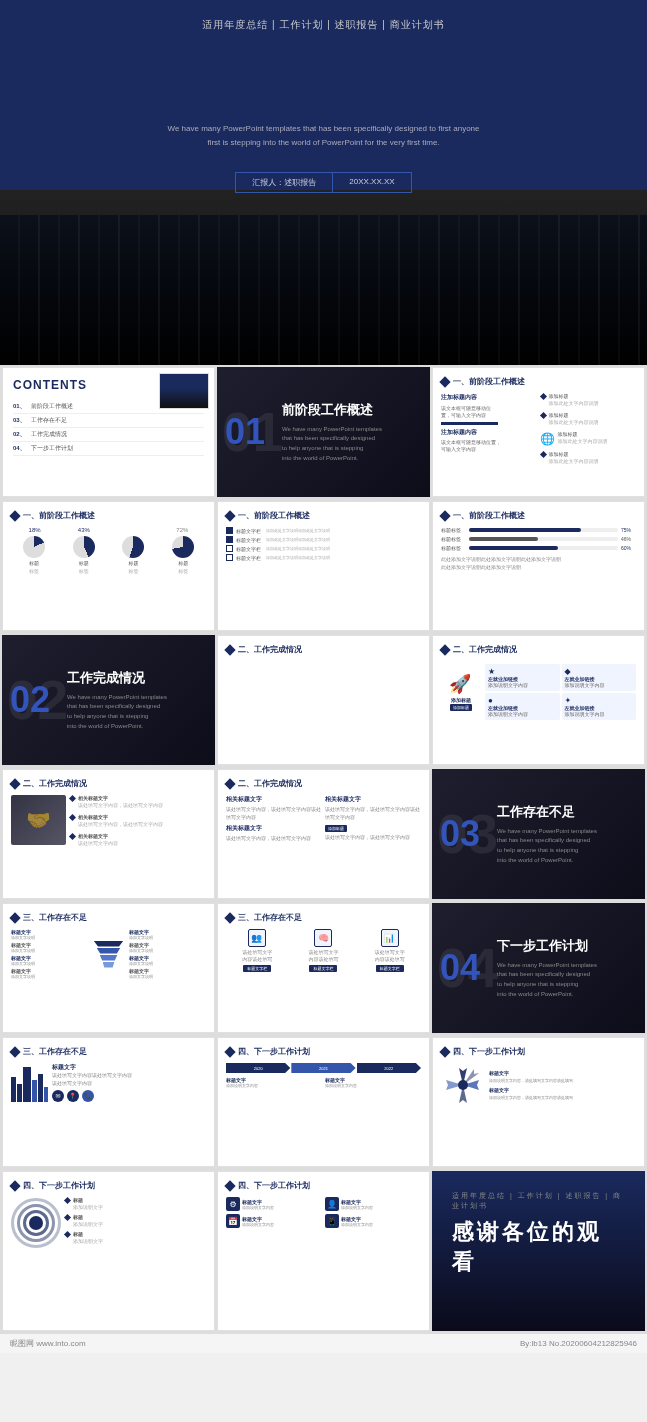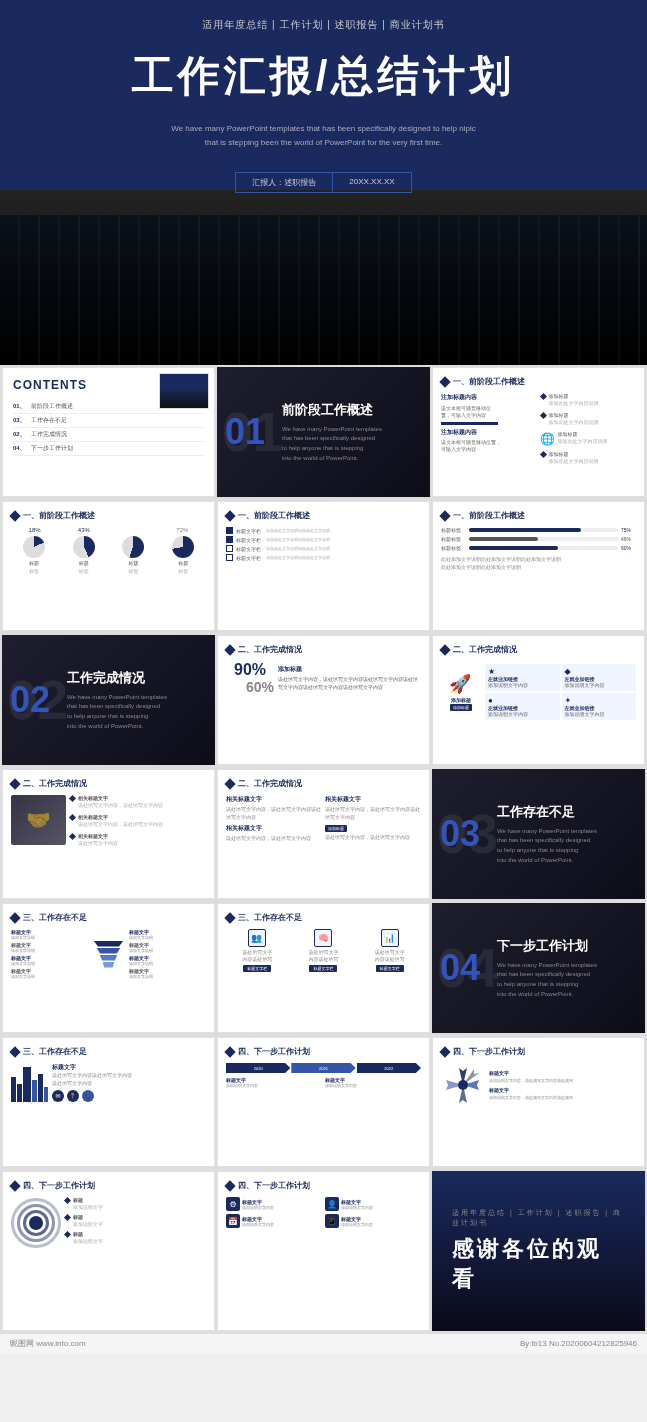--- a/index.html
+++ b/index.html
@@ -280,21 +280,20 @@
       border-radius: 2px;
     }
 
     
     .thankyou-slide {
       background: linear-gradient(180deg, #1a2a5e 0%, #0a0a1a 100%);
       min-height: 160px;
       display: flex;
       flex-direction: column;
       align-items: center;
-      justify-content: center;
       padding: 20px;
     }
     .thankyou-subtitle {
       color: #888;
       font-size: 7px;
       letter-spacing: 2px;
       margin-bottom: 6px;
     }
     .thankyou-title {
       color: #fff;
@@ -325,26 +324,23 @@
 <body>
 
 <div class="slide-cover">
   <div style="position:absolute;top:0;left:0;right:0;bottom:0;background:linear-gradient(180deg,#1a2a5e 0%,#1a2a5e 52%,#222 52%,#111 100%);z-index:0;"></div>
 
   <div style="position:absolute;bottom:30px;left:0;right:0;height:80px;opacity:0.3;z-index:1;background:linear-gradient(180deg,transparent 0%,#0a1020 100%);"></div>
 
   <div style="position:absolute;top:18px;width:100%;text-align:center;z-index:10;">
     <span style="color:#ccc;font-size:10px;letter-spacing:1px;">适用年度总结 | 工作计划 | 述职报告 | 商业计划书</span>
   </div>
-  <div style="position:absolute;top:48px;width:100%;text-align:center;z-index:10;">
-    <span style="color:#fff;font-size:42px;font-weight:bold;letter-spacing:4px;">工作汇报/总结计划</span>
-  </div>
   <div style="position:absolute;top:122px;width:100%;text-align:center;z-index:10;padding:0 60px;">
-    <div style="color:#aab;font-size:8px;line-height:1.7;">We have many PowerPoint templates that has been specifically designed to help nipic</div>
-    <div style="color:#aab;font-size:8px;line-height:1.7;">that is stepping been the world of PowerPoint for the very first time.</div>
+    <div style="color:#aab;font-size:8px;line-height:1.7;">We have many PowerPoint templates that has been specifically designed to first anyone</div>
+    <div style="color:#aab;font-size:8px;line-height:1.7;">first is stepping into the world of PowerPoint for the very first time.</div>
   </div>
   <div style="position:absolute;top:172px;width:100%;display:flex;justify-content:center;z-index:10;">
     <div style="border:1px solid #3355aa;padding:4px 16px;color:#ccd;font-size:8px;">
       <span>汇报人：述职报告</span>
     </div>
     <div style="border:1px solid #3355aa;border-left:none;padding:4px 16px;color:#ccd;font-size:8px;">
       <span>20XX.XX.XX</span>
     </div>
   </div>
 
@@ -546,30 +542,20 @@
       <div class="dark-slide-content">
         <div class="dark-slide-title">工作完成情况</div>
         <div class="dark-slide-desc">We have many PowerPoint templates<br>that has been specifically designed<br>to help anyone that is stepping<br>into the world of PowerPoint.</div>
       </div>
     </div>
 
     <div class="slide-box">
       <div class="section-header">
         <div class="diamond-icon"></div>
         <span class="section-label">二、工作完成情况</span>
-      </div>
-      <div style="display:flex;gap:4px;align-items:center;">
-        <div style="text-align:center;">
-          <div style="font-size:16px;font-weight:bold;color:#1a2a5e;">90%</div>
-          <div style="font-size:14px;font-weight:bold;color:#888;margin-left:20px;">60%</div>
-        </div>
-        <div style="flex:1;font-size:5px;color:#666;line-height:1.5;">
-          <div style="font-size:6px;color:#1a2a5e;font-weight:bold;margin-bottom:2px;">添加标题</div>
-          该处填写文字内容，该处填写文字内容该处填写文字内容该处填写文字内容该处填写文字内容该处填写文字内容
-        </div>
       </div>
     </div>
 
     <div class="slide-box">
       <div class="section-header">
         <div class="diamond-icon"></div>
         <span class="section-label">二、工作完成情况</span>
       </div>
       <div style="display:flex;gap:4px;">
         <div style="display:flex;flex-direction:column;align-items:center;justify-content:center;flex:0 0 40px;">

